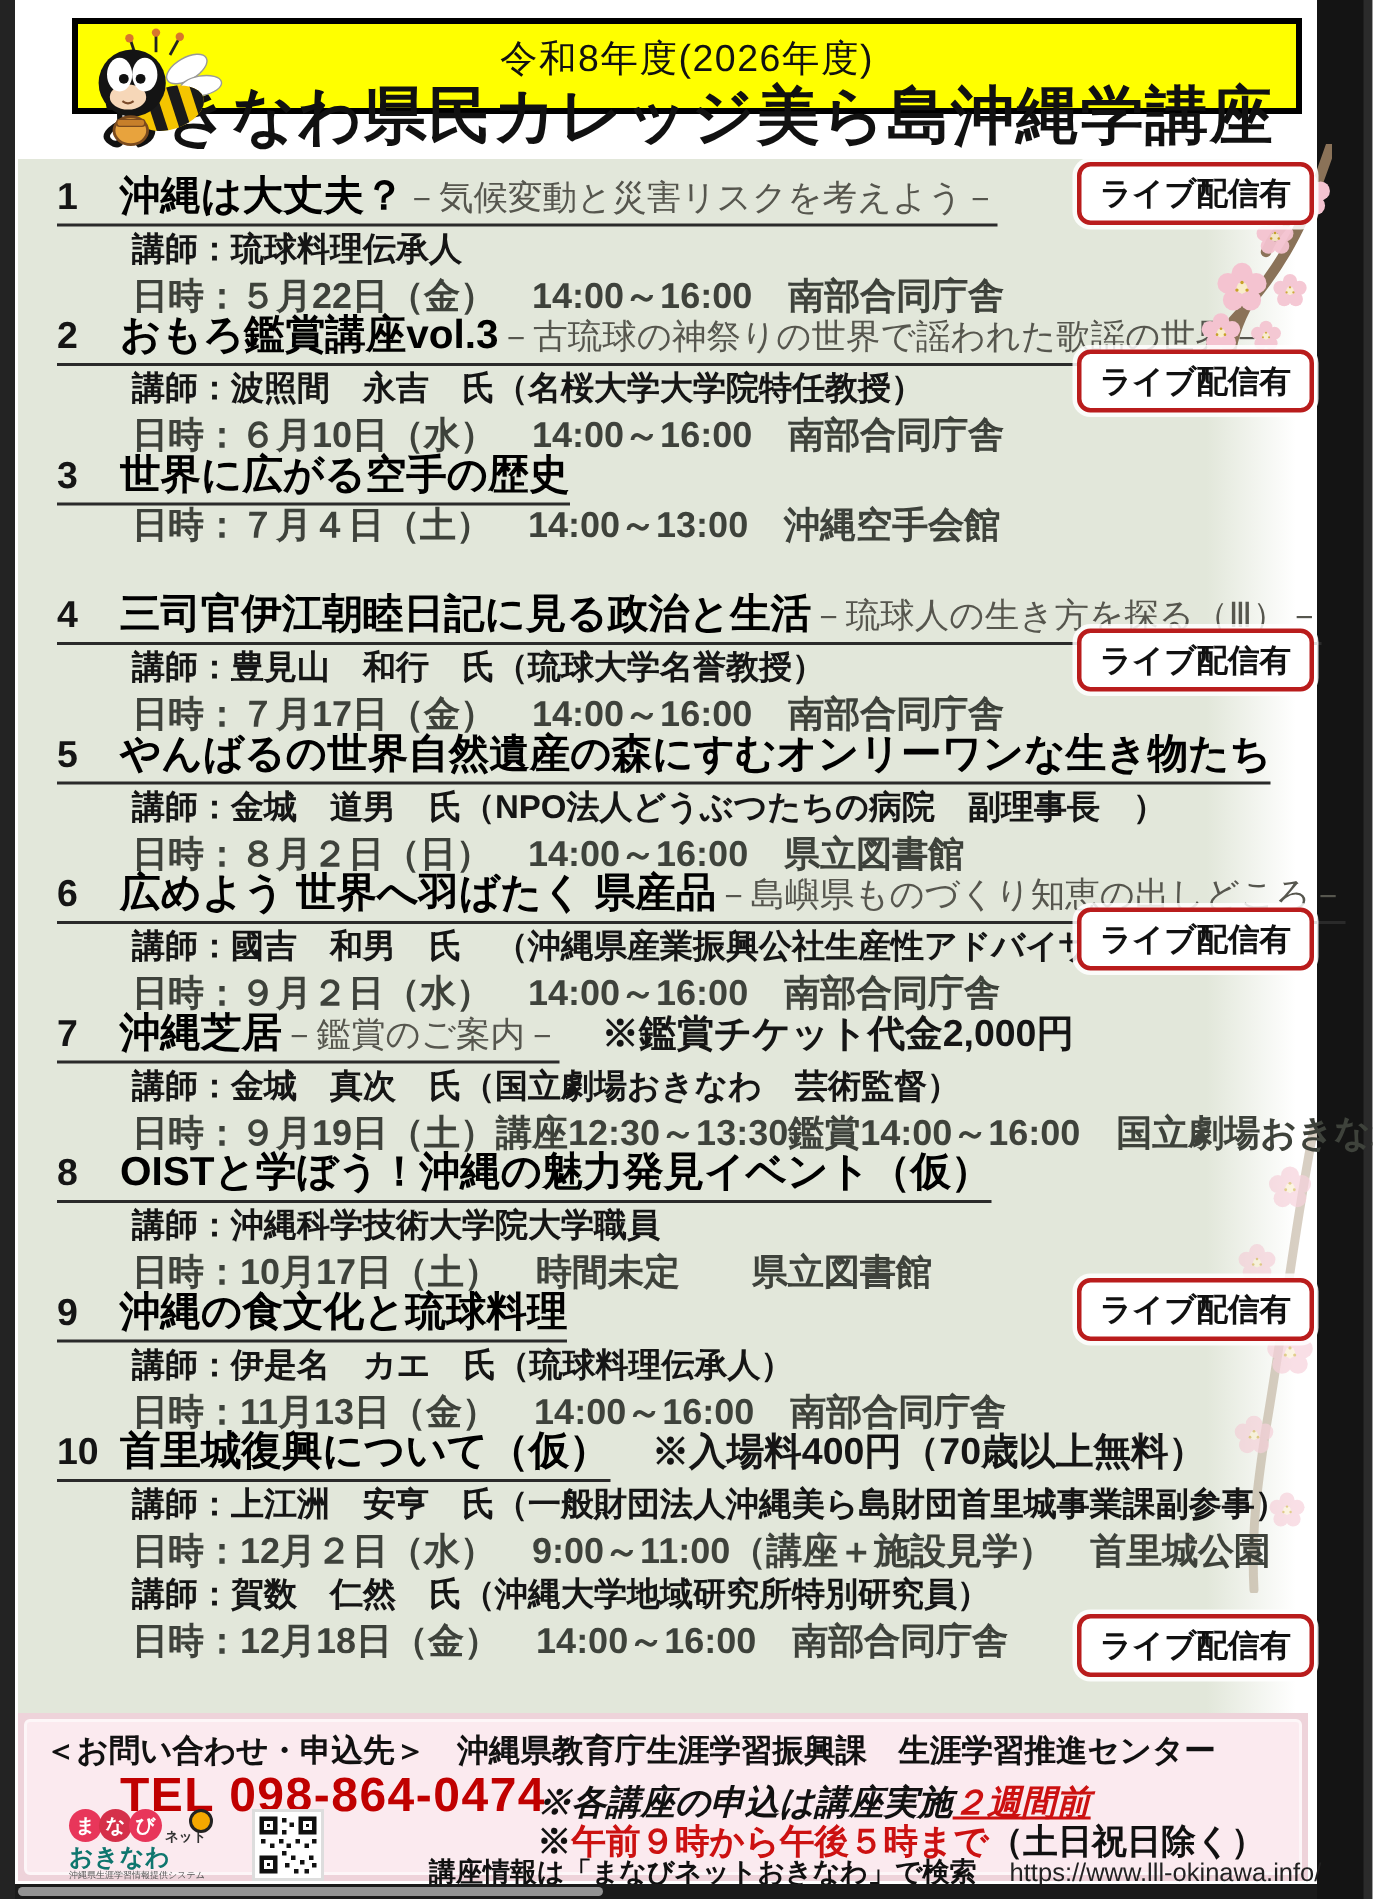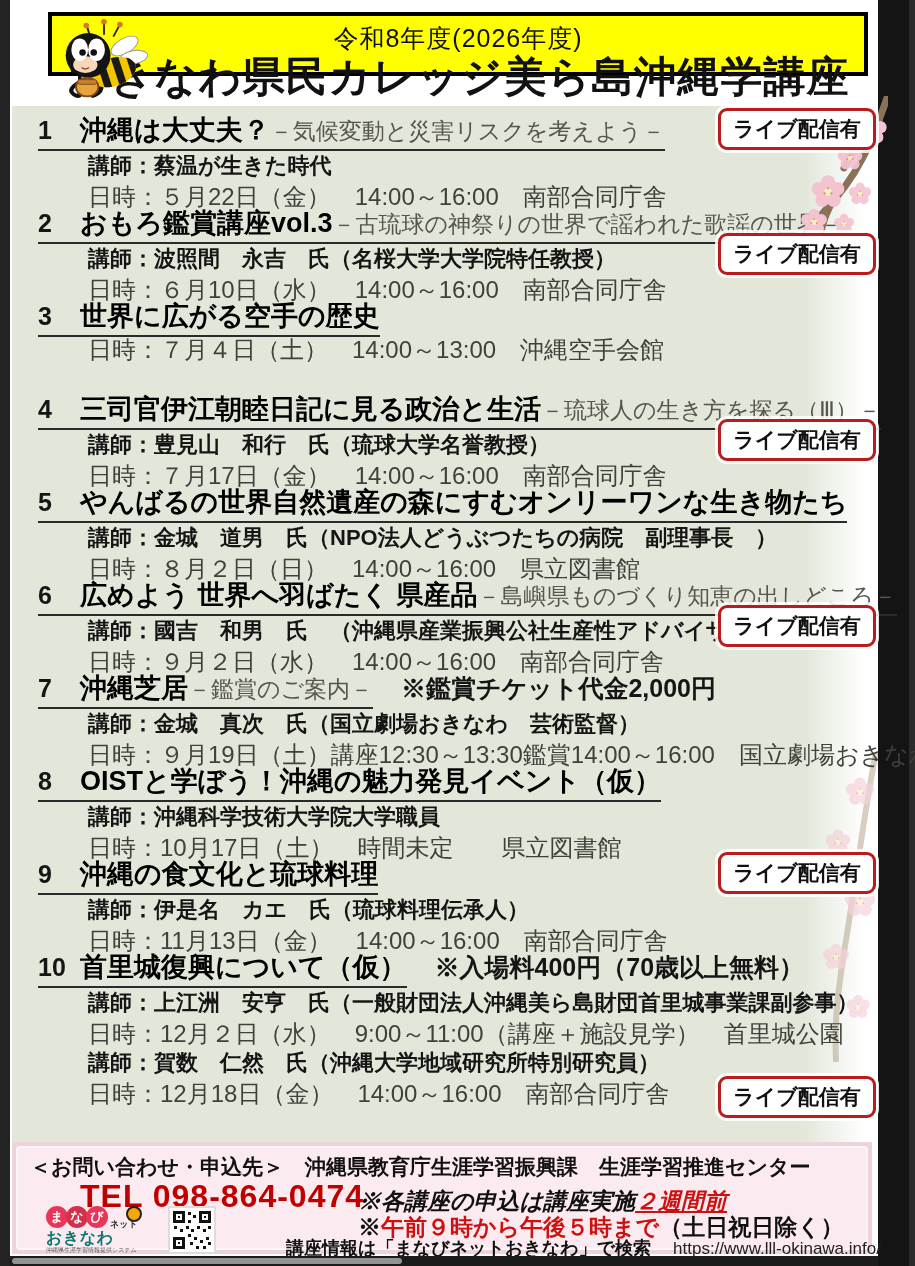--- a/index.html
+++ b/index.html
@@ -23,21 +23,21 @@
   
   .list{position:absolute;left:0;top:112px;width:868px;}
   .course{position:relative;height:93px;padding-left:28px;box-sizing:border-box;white-space:nowrap;}
   .title-row{height:33px;}
   .title-underline{display:inline-block;border-bottom:2px solid #2a2a2a;padding-bottom:1px;white-space:nowrap;}
   .no{display:inline-block;width:42px;font-size:25px;font-weight:700;color:#151515;}
   .t{font-size:27px;font-weight:700;color:#000000;}
   .sub{font-size:23px;font-weight:400;color:#56564e;}
   .note{font-size:25px;font-weight:700;color:#151515;margin-left:28px;}
   .lect{font-size:22px;font-weight:700;color:#151515;margin-left:50px;margin-top:6px;height:27px;}
-  .dt{font-size:24px;font-weight:400;color:#3e423b;margin-left:50px;margin-top:3px;}
+  .dt{font-size:24px;font-weight:700;color:#3e423b;margin-left:50px;margin-top:3px;}
   
   .badge{position:absolute;right:2px;width:152px;height:36px;background:#fff;
     border:3px solid #b91c1c;border-radius:9px;display:flex;align-items:center;justify-content:center;
     box-shadow:0 0 0 3px rgba(255,255,255,.85);z-index:3;}
   .badge span{font-size:21px;font-weight:700;color:#111;}
   .badge--line1{top:-4px;}
   .badge--line2{top:28px;}
   
   .sakura-top{position:absolute;left:788px;top:96px;z-index:1;}
   .sakura-mid{position:absolute;left:806px;top:752px;z-index:0;opacity:.75;}
@@ -147,21 +147,21 @@
       <rect x="22" y="66" width="20" height="5" rx="2" fill="#c77f2a" stroke="#7a4a1e"></rect>
     </svg>
     <div class="year">令和8年度(2026年度)</div>
     <div class="main-title">おきなわ県民カレッジ美ら島沖縄学講座</div>
   </div>
 
   <div class="list">
 
     <div class="course">
       <div class="title-row"><span class="title-underline"><span class="no">1</span><span class="t">沖縄は大丈夫？</span><span class="sub">－気候変動と災害リスクを考えよう－</span></span></div>
-      <div class="lect">講師：蔡温が生きた時代</div>
+      <div class="lect">講師：琉球料理伝承人</div>
       <div class="dt">日時：５月22日（金）　14:00～16:00　南部合同庁舎</div>
       <div class="badge badge--line1">
           <span>ライブ配信有</span>
         </div>
     </div>
 
     <div class="course">
       <div class="title-row"><span class="title-underline"><span class="no">2</span><span class="t">おもろ鑑賞講座vol.3</span><span class="sub">－古琉球の神祭りの世界で謡われた歌謡の世界－</span></span></div>
       <div class="lect">講師：波照間　永吉　氏（名桜大学大学院特任教授）</div>
       <div class="dt">日時：６月10日（水）　14:00～16:00　南部合同庁舎</div>

